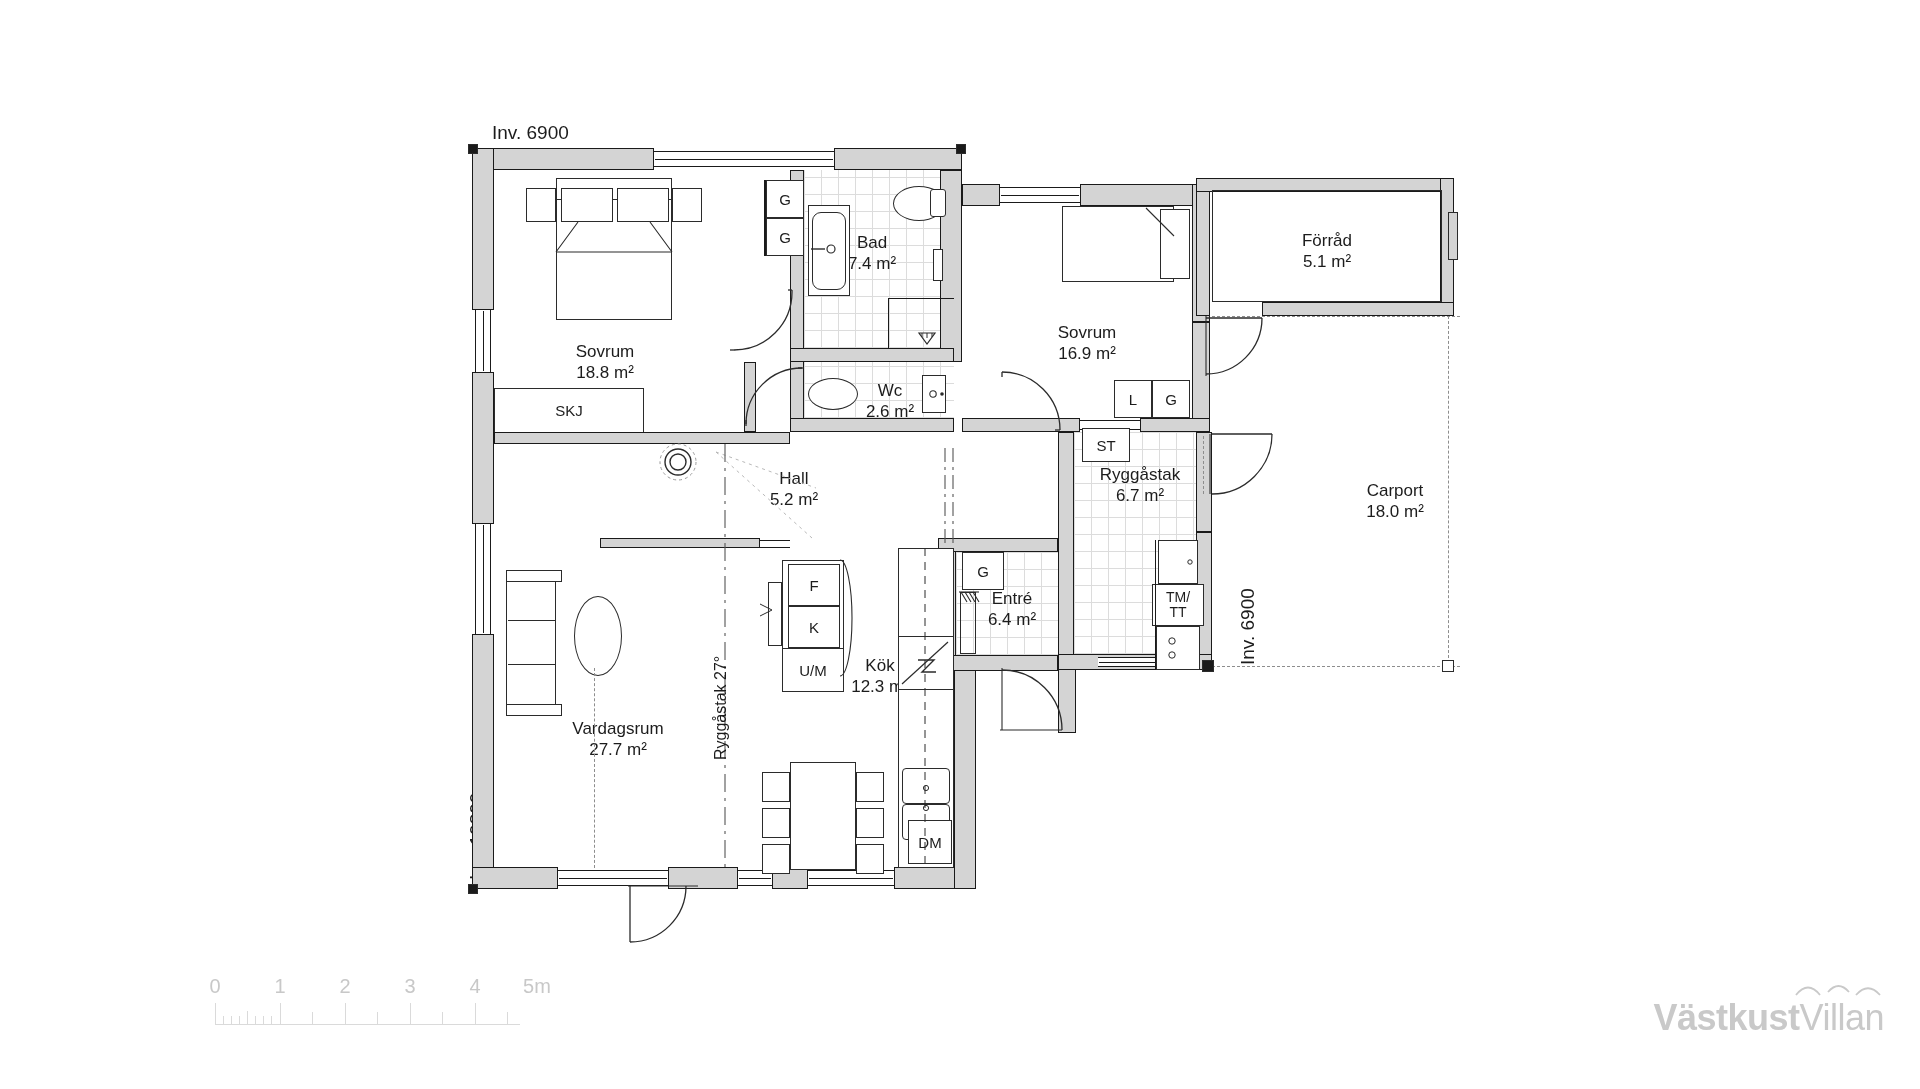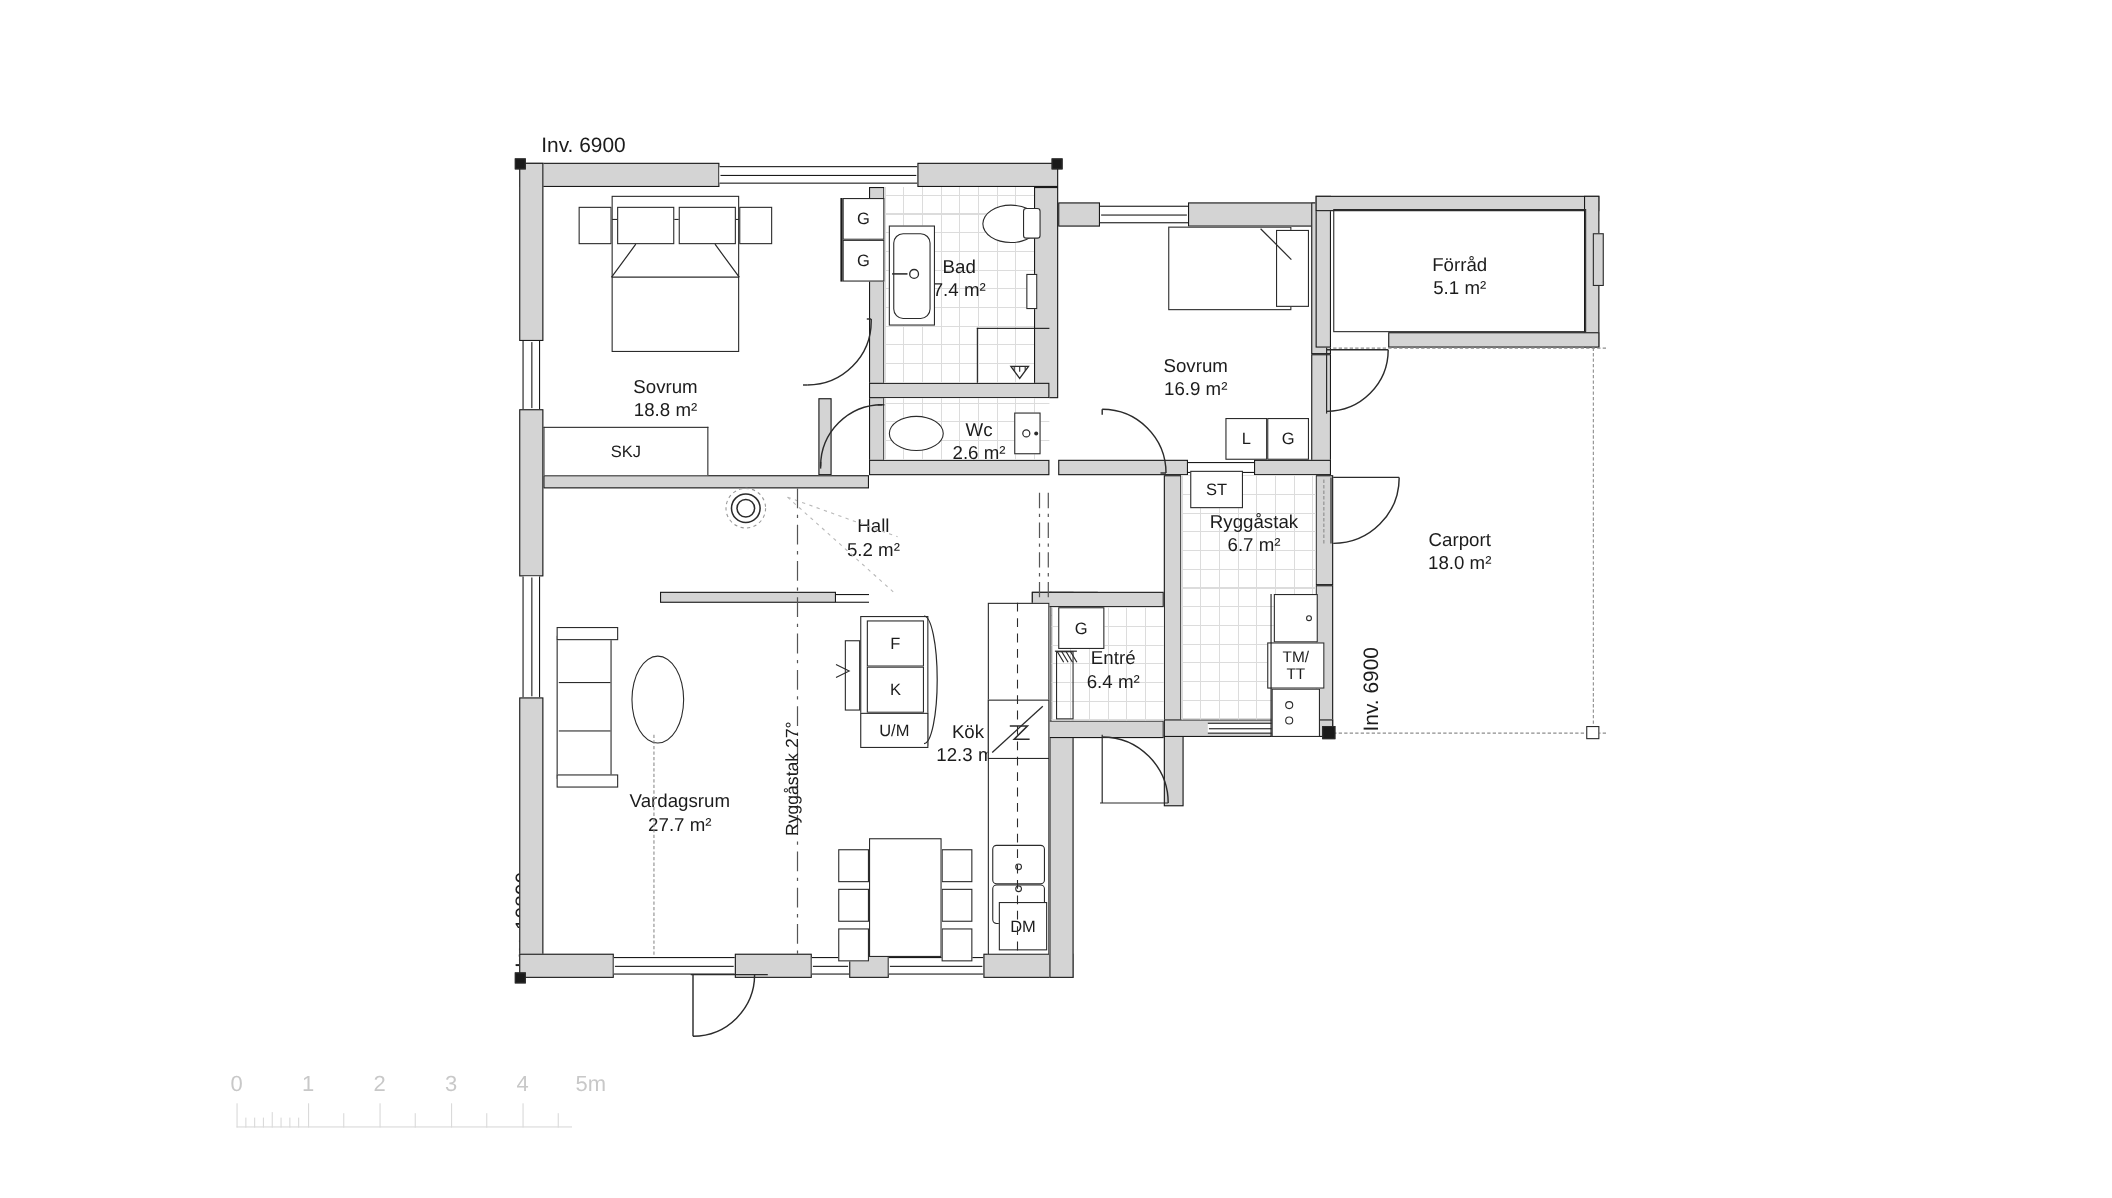--- a/index.html
+++ b/index.html
@@ -384,21 +384,21 @@
     <span>Förråd</span>
     <span class="area">5.1 m²</span>
   </div>
   <div class="doorswing" style="left:1204px; top:316px; width:64px; height:64px;">
     <svg width="70" height="70" viewBox="0 0 70 70">
       <path d="M2,2 L58,2 M58,2 A56,56 0 0 1 2,58" stroke="#2b2b2b" stroke-width="1.3" fill="none"></path>
       <line x1="2" y1="0" x2="2" y2="60" stroke="#2b2b2b" stroke-width="1.1"></line>
     </svg>
   </div>
 
-  <div class="roomlabel" style="left:1272px; top:480px; width:110px;">
+  <div class="roomlabel" style="left:1340px; top:480px; width:110px;">
     <span>Carport</span>
     <span class="area">18.0 m²</span>
   </div>
 
   <div class="roomlabel" style="left:1082px; top:464px; width:116px;">
     <span>Ryggåstak</span>
     <span class="area">6.7 m²</span>
   </div>
   <div class="tag" style="left:1082px; top:428px; width:48px; height:34px;">ST</div>
 
@@ -474,21 +474,21 @@
   </div>
 
   <div class="roomlabel" style="left:838px; top:655px; width:84px;">
     <span>Kök</span>
     <span class="area">12.3 m²</span>
   </div>
 
   <div class="fixture" style="left:782px; top:560px; width:62px; height:118px;"></div>
   <div class="tag" style="left:788px; top:564px; width:52px; height:42px;">F</div>
   <div class="tag" style="left:788px; top:606px; width:52px; height:42px;">K</div>
-  <div class="tag" style="left:782px; top:648px; width:62px; height:32px;">U/M</div>
+  <div class="tag" style="left:782px; top:648px; width:62px; height:44px;">U/M</div>
   <div class="doorswing" style="left:838px; top:560px; width:16px; height:120px;">
     <svg width="16" height="120" viewBox="0 0 16 120">
       <path d="M2,0 A12,58 0 0 1 2,116" stroke="#2b2b2b" stroke-width="1.1" fill="none"></path>
     </svg>
   </div>
   <div class="fixture nofill" style="left:768px; top:582px; width:14px; height:64px;"></div>
   <div class="doorswing" style="left:758px; top:602px; width:18px; height:16px;">
     <svg width="18" height="16" viewBox="0 0 18 16">
       <path d="M2,2 L14,8 L2,14" stroke="#2b2b2b" stroke-width="1" fill="none"></path>
     </svg>
@@ -574,14 +574,24 @@
       <div class="tick" style="left:97px;  height:13px;"></div>
       <div class="tick" style="left:130px; height:22px;"></div>
       <div class="tick" style="left:162px; height:13px;"></div>
       <div class="tick" style="left:195px; height:22px;"></div>
       <div class="tick" style="left:227px; height:13px;"></div>
       <div class="tick" style="left:260px; height:22px;"></div>
       <div class="tick" style="left:292px; height:13px;"></div>
     </div>
   </div>
 
+  <div id="logo">
+    <div class="waves">
+      <svg width="90" height="16" viewBox="0 0 90 16">
+        <path d="M2,12 C10,2 18,2 26,12 M34,9 C41,1 48,1 55,9 M62,12 C70,3 78,3 86,12" stroke="#c9c9c9" stroke-width="1.8" fill="none"></path>
+      </svg>
+    </div>
+    <div class="wordmark">
+      <b>Västkust</b><em>Villan</em>
+    </div>
+  </div>
 
 </div>
 
 </body></html>

